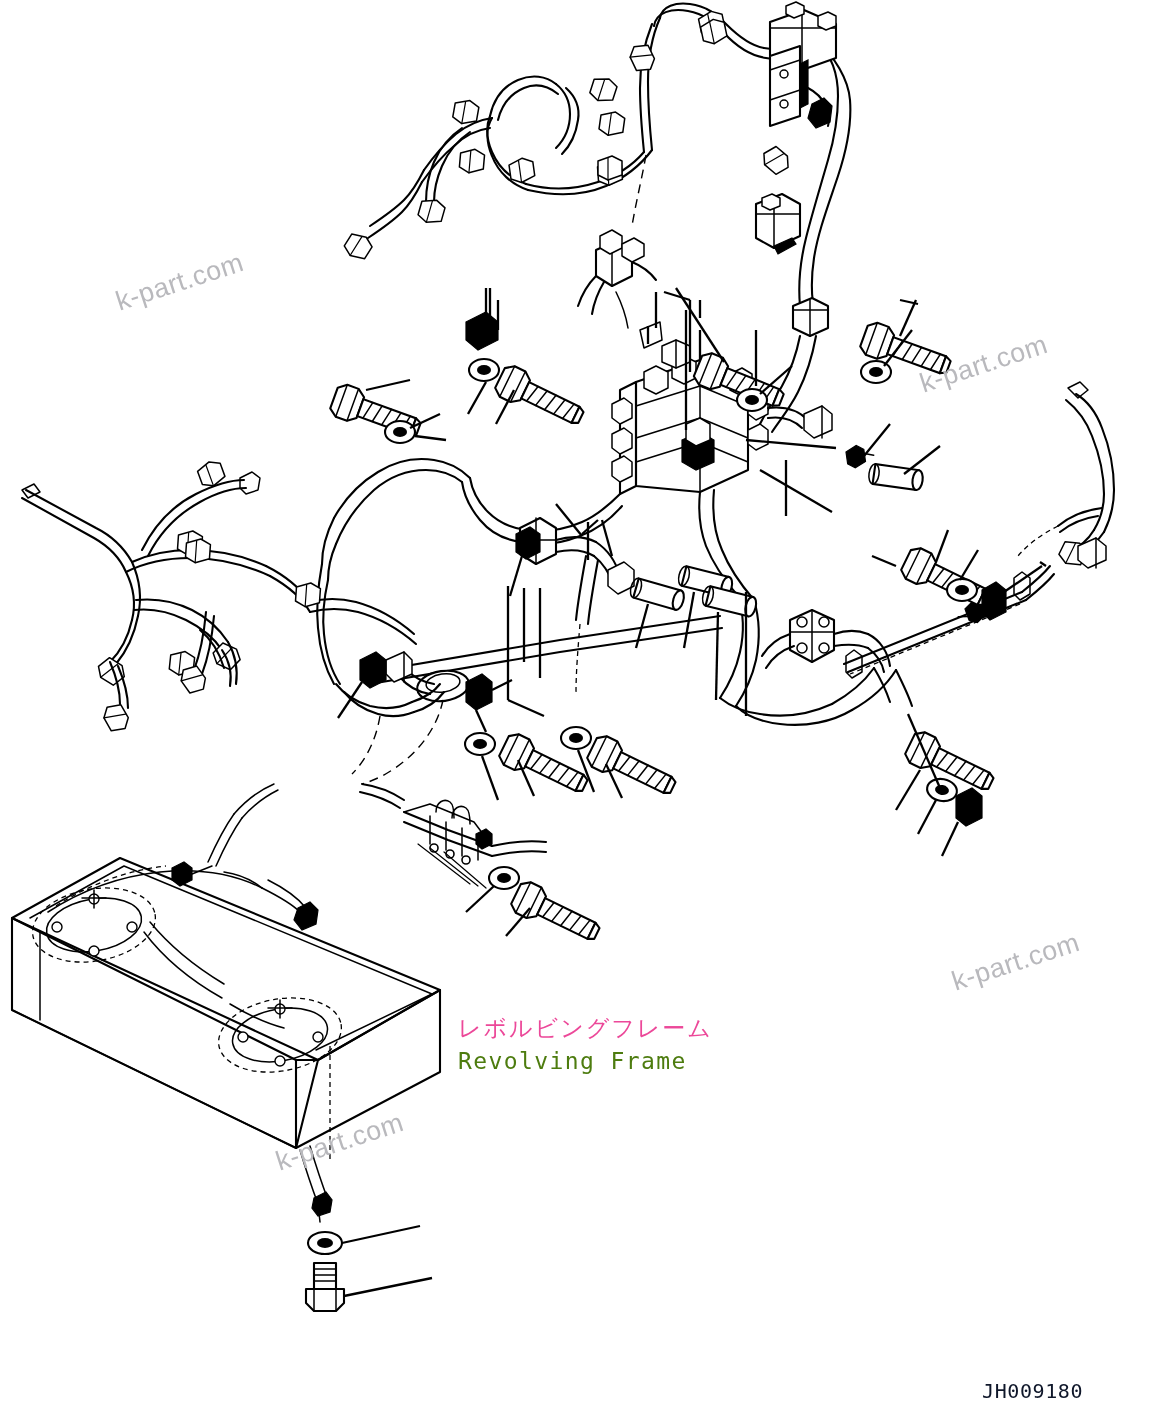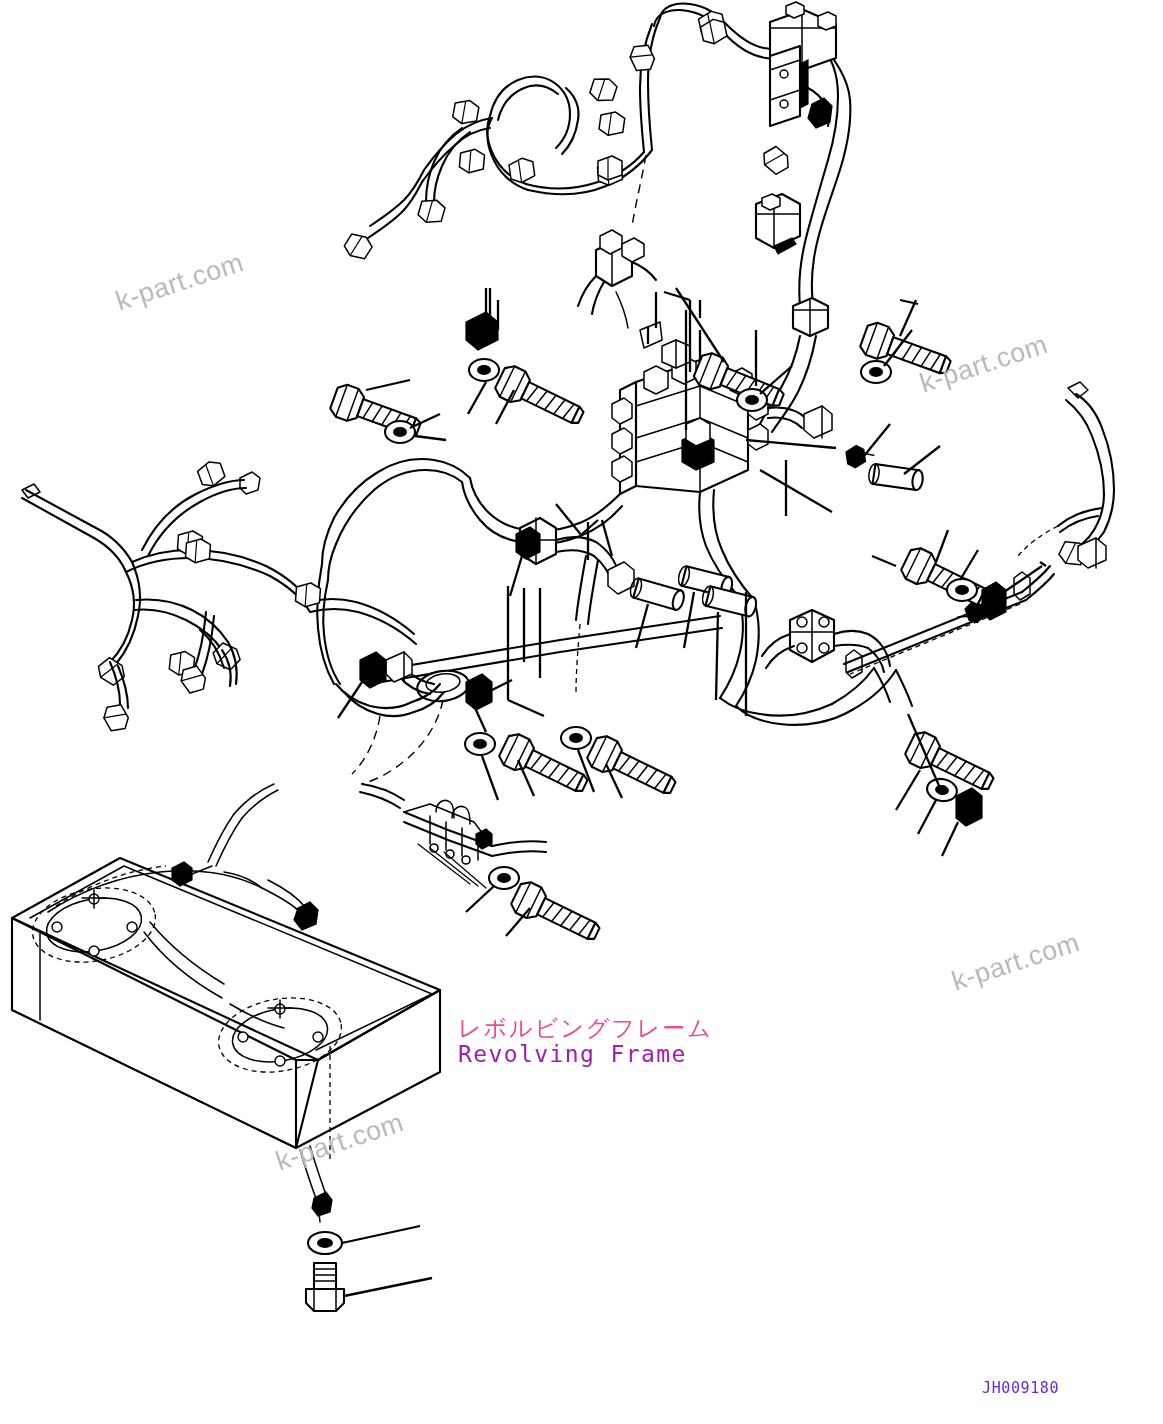--- a/index.html
+++ b/index.html
@@ -45,31 +45,32 @@
     font-family: "DejaVu Sans", sans-serif;
     font-size: 23px;
     color: #ec4899;
     letter-spacing: 2px;
     line-height: 1.12;
   }
   #caption .en {
     display: block;
     font-family: "DejaVu Sans Mono", monospace;
     font-size: 23px;
-    color: #a21caf;
+    color: #4d7c0f;
     letter-spacing: 1.4px;
     line-height: 1.12;
+    margin-top: 7px;
   }
   #sheet-code {
     position: absolute;
     left: 982px;
     top: 1379px;
     font-family: "DejaVu Sans Mono", monospace;
-    font-size: 15px;
-    color: #6d28d9;
+    font-size: 20px;
+    color: #0f172a;
     letter-spacing: 0.6px;
     white-space: nowrap;
   }
 </style>
 </head>
 <body>
 
 <div id="sheet">
 
   <svg id="drawing" viewBox="0 0 1163 1424" xmlns="http://www.w3.org/2000/svg">

